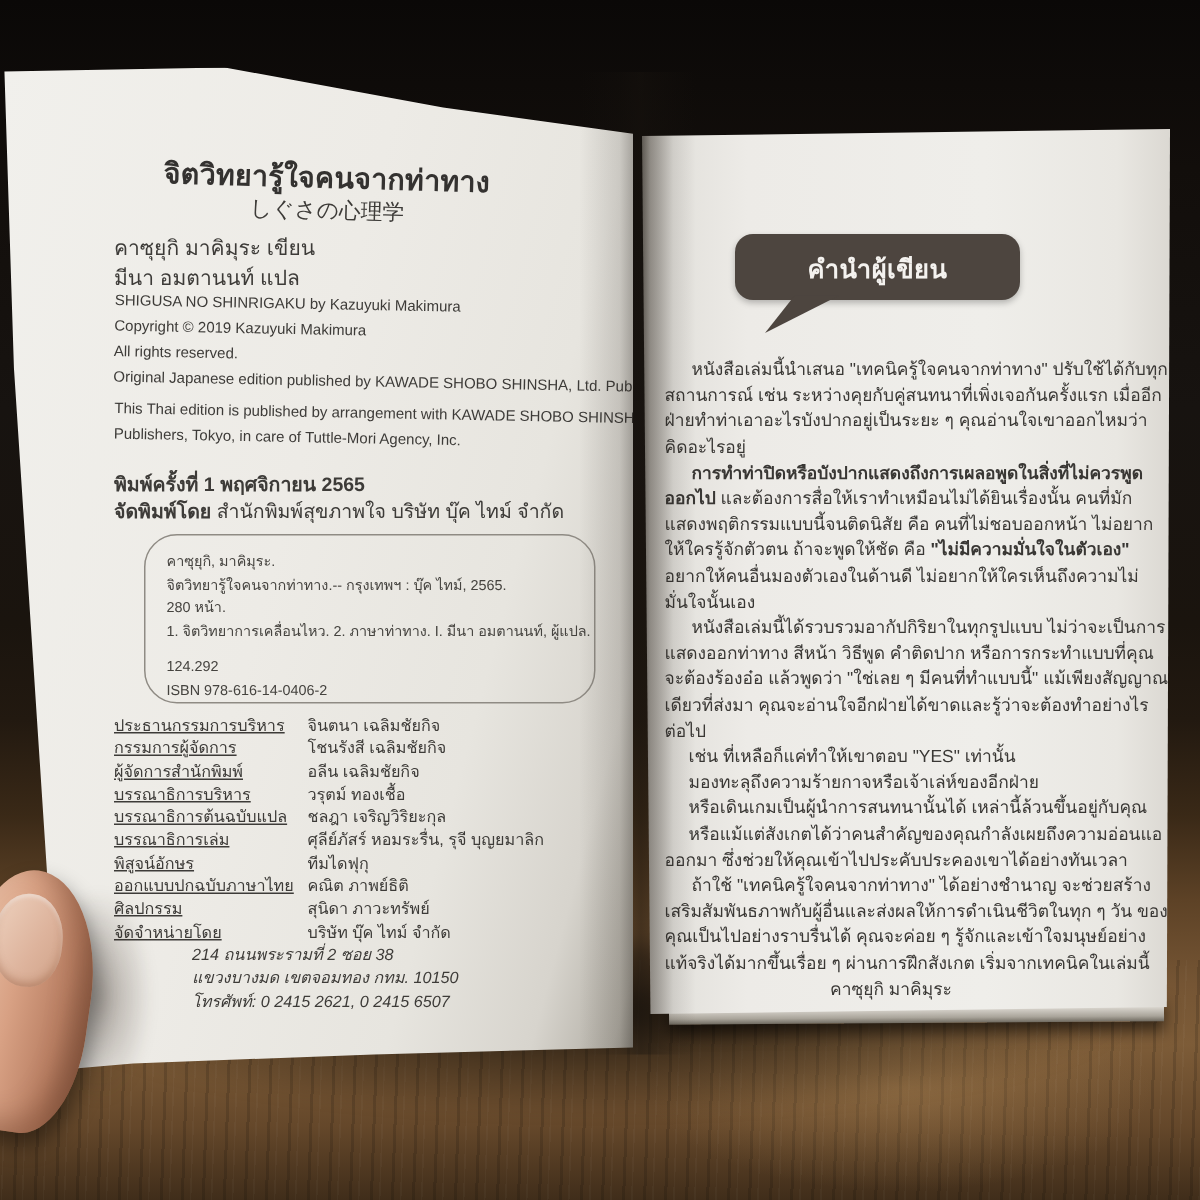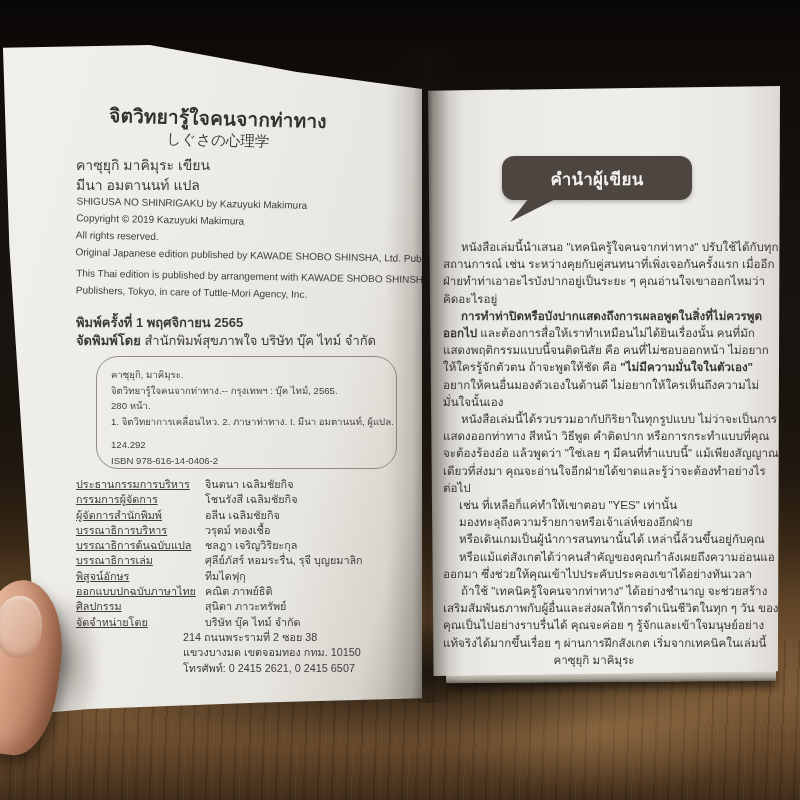--- a/index.html
+++ b/index.html
@@ -56,25 +56,25 @@
   .lp-copy{position:absolute;left:76px;top:151px;font-size:10px;line-height:17px;white-space:nowrap;transform:rotate(1.1deg);}
   .lp-thai{position:absolute;left:76px;top:223px;font-size:10px;line-height:17px;white-space:nowrap;transform:rotate(1.1deg);}
   .lp-print{position:absolute;left:76px;top:269px;font-size:13px;line-height:18px;}
   .lp-cip{position:absolute;left:96px;top:311px;width:301px;height:113px;border:1px solid #8f8b84;
     border-radius:22px;padding:10px 14px;font-size:9.6px;line-height:15.5px;color:#45433f;
     overflow:hidden;box-sizing:border-box;white-space:nowrap;}
   .cip-gap{margin-top:8px;}
   .lp-staff{position:absolute;left:76px;top:432px;font-size:10.8px;line-height:15.3px;}
   .staff-row{display:flex;}
   .staff-role{width:129px;flex:none;text-decoration:underline;}
-  .indent-col{margin-left:107px;}
+  .indent-col{margin-left:52px;font-style:italic;}
   b{font-weight:bold;}
 
   
-  .rp-bubble{position:absolute;left:74px;top:70px;width:190px;height:44px;background:#4d453f;
+  .rp-bubble{position:absolute;left:62px;top:70px;width:190px;height:44px;background:#4d453f;
     border-radius:12px;color:#f4f2ef;display:flex;align-items:center;justify-content:center;
     font-size:17px;font-weight:bold;letter-spacing:.3px;box-shadow:0 2px 4px rgba(0,0,0,0.25);}
   .rp-bubble-tail{position:absolute;left:82px;top:111px;width:52px;height:25px;background:#4d453f;
     clip-path:polygon(38% 0, 95% 0, 0 100%);}
   .rp-text{position:absolute;left:15px;top:152px;width:336px;font-size:11.6px;line-height:17.2px;}
   .rp-text p{margin:0;text-indent:18px;}
   .rp-text p.short{text-indent:16px;}
   .rp-text p.noindent{text-indent:0;}
   .signature{margin-top:12px;text-align:center;padding-right:34px;}
 </style>

